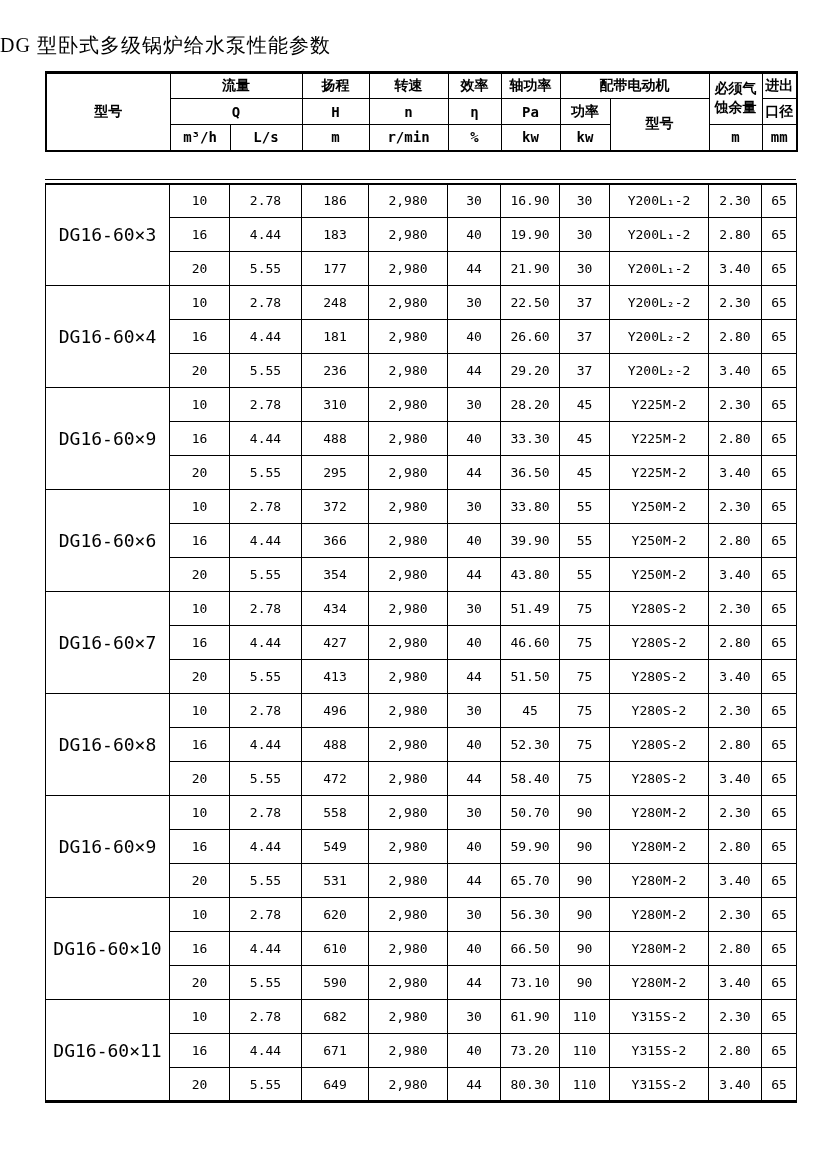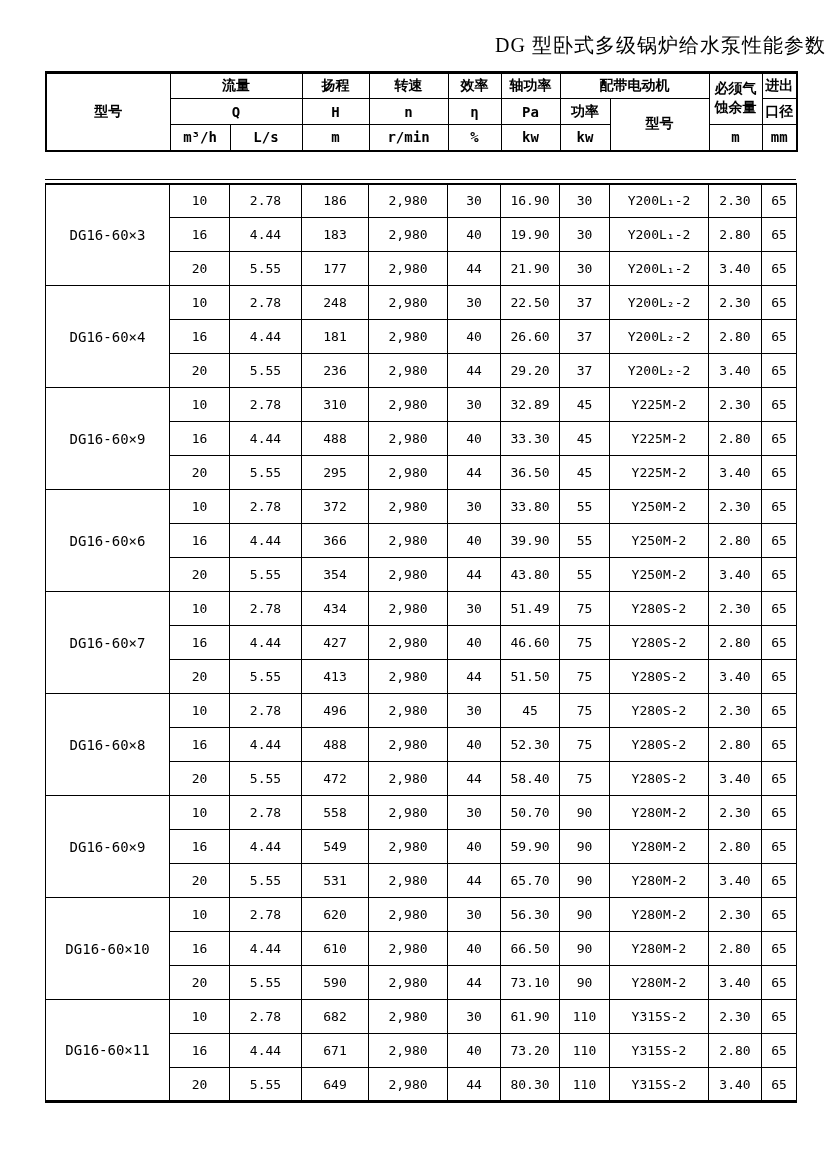--- a/index.html
+++ b/index.html
@@ -7,21 +7,21 @@
   .page {
     position: relative;
     width: 826px;
     height: 1165px;
     background: #ffffff;
     overflow: hidden;
     color: #000000;
   }
   .title {
     margin-top: 32px;
-    text-align: right;
+    text-align: left;
     font-family: "Liberation Serif", "DejaVu Serif", serif;
     font-size: 20px;
     font-weight: normal;
     letter-spacing: 1px;
     color: #000000;
   }
   table.spec-table {
     border-collapse: collapse;
     table-layout: fixed;
     width: 751px;
@@ -70,21 +70,21 @@
     border-top: 2px solid #000000;
     border-bottom: 3px solid #000000;
   }
   table.body-table td {
     height: 34px;
     font-family: "DejaVu Sans Mono", "Liberation Mono", monospace;
     font-size: 13px;
     font-weight: normal;
   }
   table.body-table td.model-cell {
-    font-size: 14px;
+    font-size: 18px;
     letter-spacing: 0;
   }
 </style>
 </head>
 <body>
 
 <div class="page">
 
   <div class="title">DG 型卧式多级锅炉给水泵性能参数</div>
 
@@ -228,21 +228,21 @@
             <td>3.40</td>
             <td>65</td>
           </tr>
           <tr>
             <td rowspan="3" class="model-cell">DG16-60×9</td>
             <td>10</td>
             <td>2.78</td>
             <td>310</td>
             <td>2,980</td>
             <td>30</td>
-            <td>32.89</td>
+            <td>28.20</td>
             <td>45</td>
             <td>Y225M-2</td>
             <td>2.30</td>
             <td>65</td>
           </tr>
           <tr>
             <td>16</td>
             <td>4.44</td>
             <td>488</td>
             <td>2,980</td>

